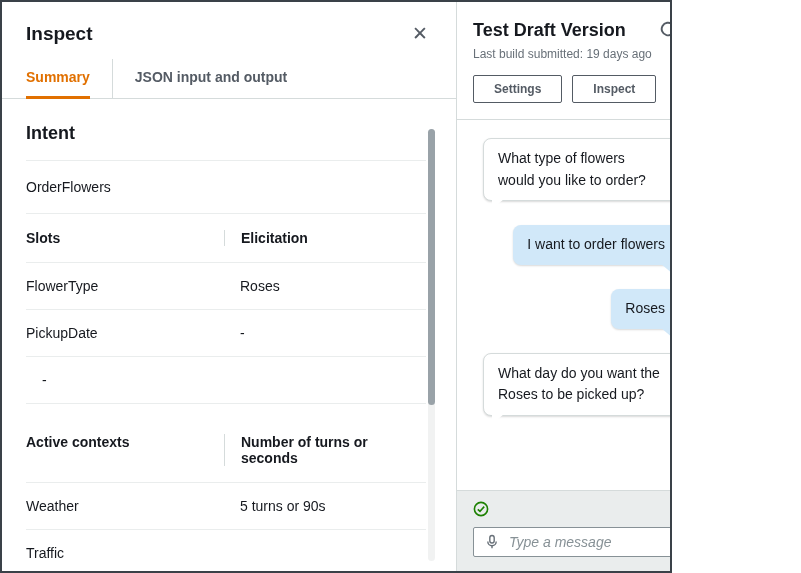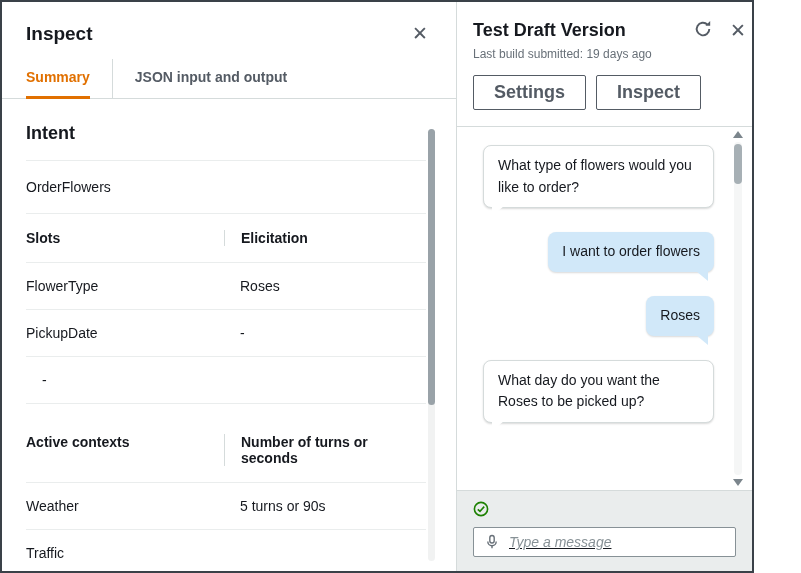--- a/index.html
+++ b/index.html
@@ -2,21 +2,21 @@
 <html><head>
 <meta charset="utf-8">
 <style>
   * { box-sizing: border-box; margin: 0; padding: 0; }
   body {
     font-family: "Liberation Sans", sans-serif;
     background: #ffffff;
     color: #16191f;
   }
   .window {
-    width: 754px;
+    width: 672px;
     height: 573px;
     border: 2px solid #3a4148;
     background: #fff;
     display: flex;
     overflow: hidden;
   }
 
   
   .left-panel {
     width: 455px;
@@ -126,21 +126,21 @@
     font-size: 12px; color: #687078;
     padding: 2px 16px 10px;
   }
   .actions {
     display: flex; gap: 10px;
     padding: 4px 16px 16px;
     border-bottom: 1px solid #d5dbdb;
   }
   .btn {
     font-family: "Liberation Sans", sans-serif;
-    font-size: 18px; font-weight: 700;
+    font-size: 12px; font-weight: 700;
     color: #545b64;
     background: #fff;
     border: 1px solid #545b64;
     border-radius: 2px;
     padding: 6px 20px;
     cursor: pointer;
   }
   .chat {
     flex: 1;
     position: relative;
@@ -219,21 +219,20 @@
     font-size: 14px; font-weight: 700;
     color: #1d8102;
     margin-bottom: 10px;
   }
   .input-wrap {
     display: flex; align-items: flex-start; gap: 9px;
     background: #fff;
     border: 1px solid #879196;
     border-radius: 2px;
     padding: 6px 10px;
-    text-decoration: underline;
   }
   .input-wrap input {
     border: none; outline: none; flex: 1;
     font-family: "Liberation Sans", sans-serif;
     font-size: 14px;
     color: #16191f;
     background: transparent;
   }
   .input-wrap input::placeholder {
     font-style: italic;

